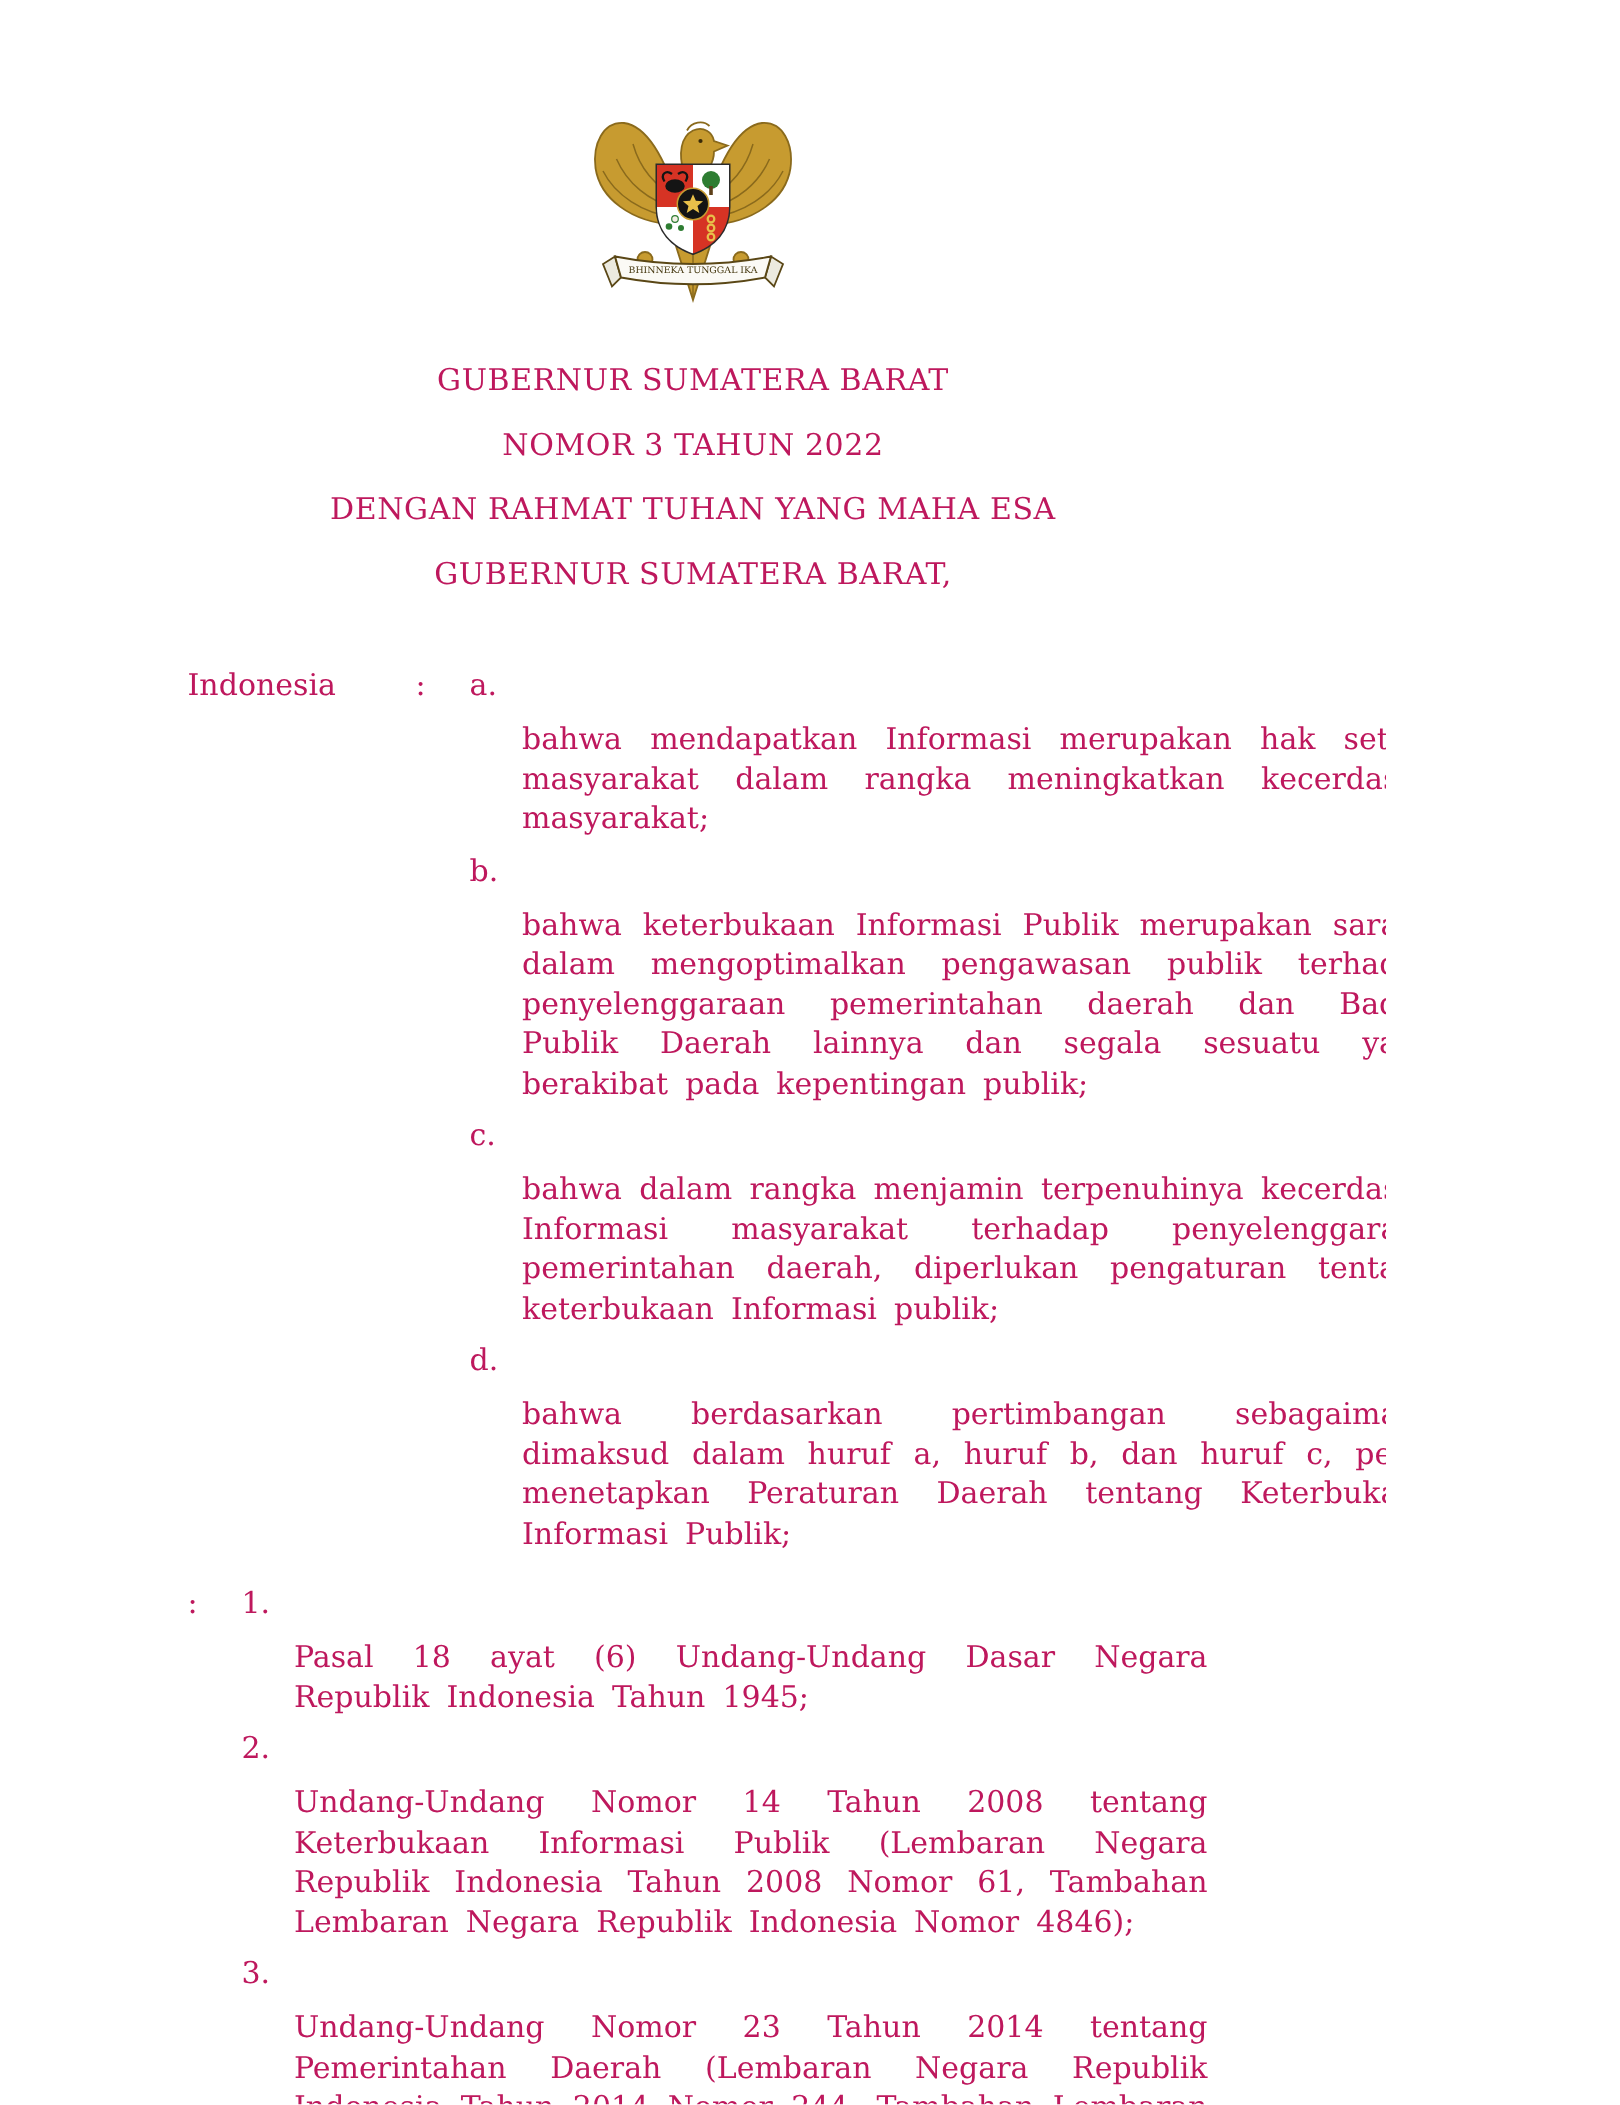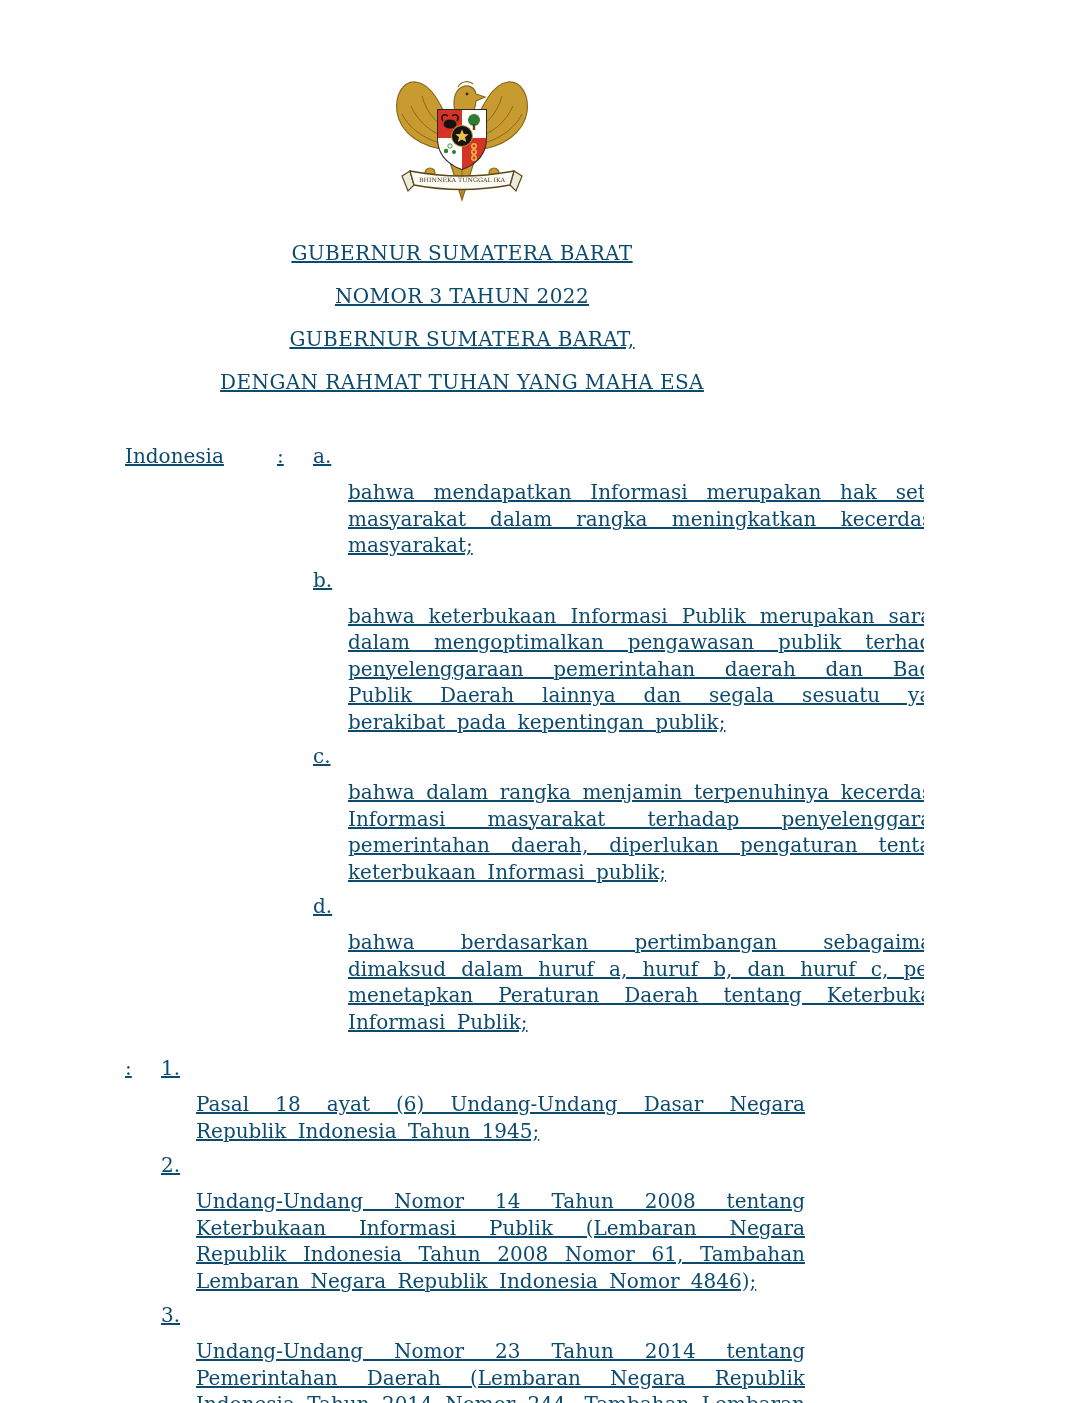--- a/index.html
+++ b/index.html
@@ -2,23 +2,22 @@
 <html><head>
 <meta charset="utf-8">
 <style>
   html, body { margin: 0; padding: 0; background: #ffffff; }
   .page {
     position: relative;
     width: 924px;
     height: 1403px;
     background: #ffffff;
     font-family: "DejaVu Serif", serif;
-    color: #0c4a6e;
+    color: #be185d;
     overflow: hidden;
-    text-decoration: underline;
   }
   .scrollbar-thumb {
     position: absolute;
     top: 0;
     left: 1054px;
     width: 12px;
     height: 70px;
     background: #c5c5c5;
     border-radius: 0 0 3px 3px;
   }
@@ -126,22 +125,22 @@
         <circle cx="62" cy="80" r="2" fill="#2e7d32"></circle>
       </g>
       <circle cx="70" cy="64" r="10.5" fill="#141414" stroke="#c79b30" stroke-width="1"></circle>
       <path d="M70 57.5 L71.9 61.9 L76.7 62.2 L73 65.3 L74.2 70 L70 67.4 L65.8 70 L67 65.3 L63.3 62.2 L68.1 61.9 Z" fill="#e8c04a"></path>
     </g>
   </svg>
 
   <div class="heading h-inst">GUBERNUR SUMATERA BARAT</div>
 
   <div class="heading h-next">NOMOR 3 TAHUN 2022</div>
+  <div class="heading h-next">DENGAN RAHMAT TUHAN YANG MAHA ESA</div>
   <div class="heading h-next">GUBERNUR SUMATERA BARAT,</div>
-  <div class="heading h-next">DENGAN RAHMAT TUHAN YANG MAHA ESA</div>
 
   <div class="clauses">
 
     <div class="clause">
       <div class="clause-label">Indonesia</div>
       <div class="clause-colon">:</div>
       <div class="clause-items">
         <div class="item">
           <span class="item-marker">a.</span>
           <span class="item-text">bahwa mendapatkan Informasi merupakan hak setiap masyarakat dalam rangka meningkatkan kecerdasan masyarakat;</span>

